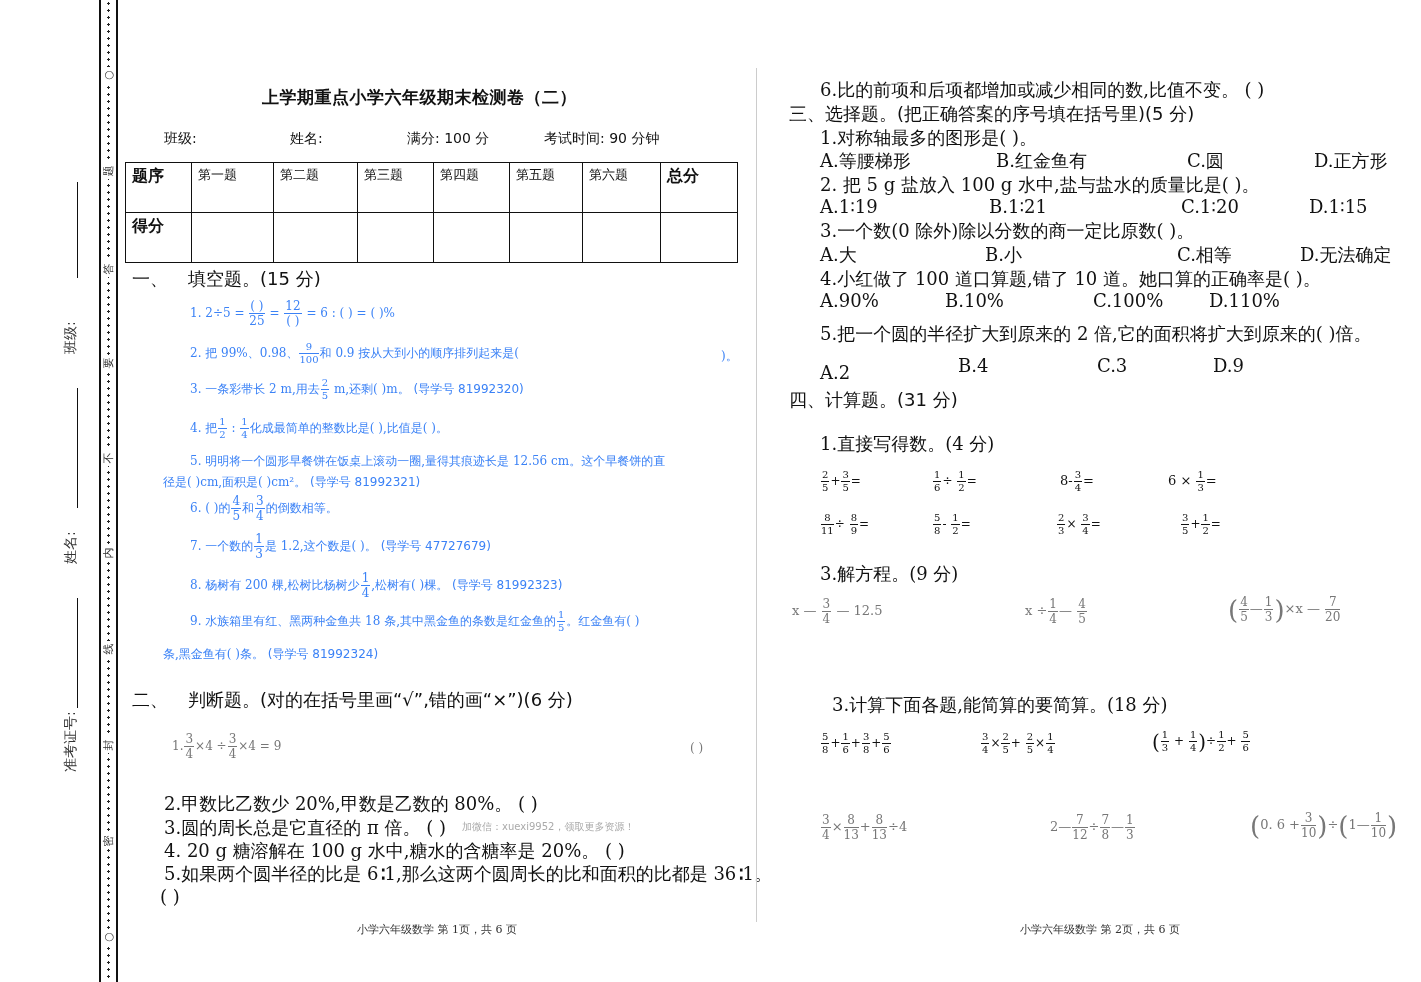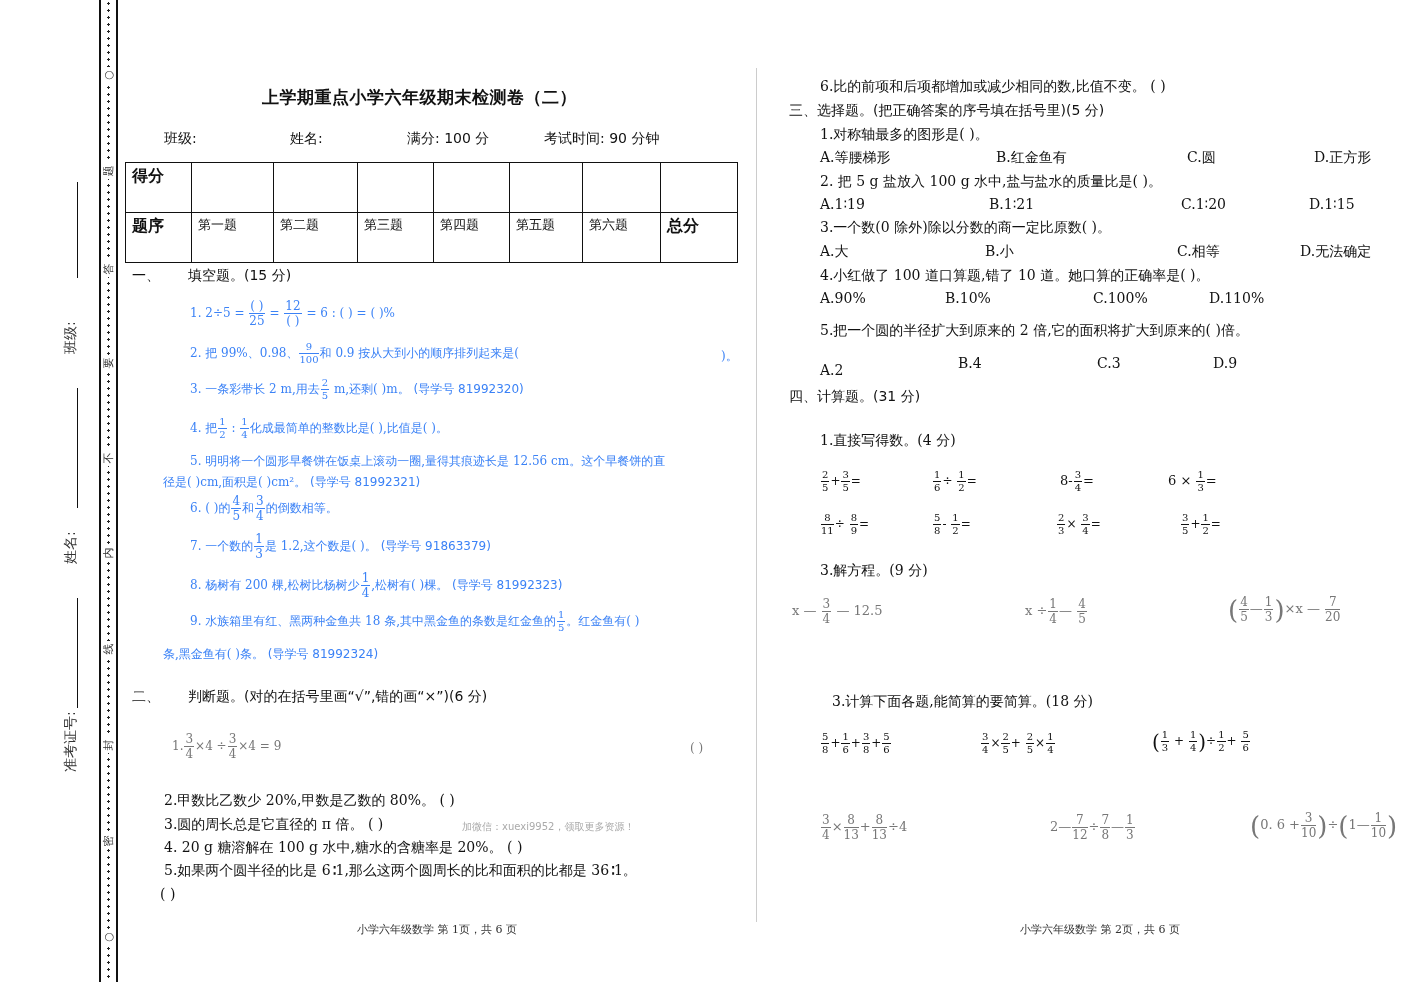--- a/index.html
+++ b/index.html
@@ -16,21 +16,21 @@
                font-family: "DejaVu Sans", sans-serif; font-size: 11px; line-height: 14px; color: #333;
                transform: rotate(-90deg); }
   .side-label { position: absolute; left: 56px; width: 30px; text-align: center;
                 font-family: "DejaVu Sans", sans-serif; font-size: 14px; color: #333;
                 transform: rotate(-90deg); white-space: nowrap; }
   .side-rule { position: absolute; left: 77px; width: 1px; background: #111; }
 
   
   .abs { position: absolute; white-space: nowrap; }
   .sans { font-family: "DejaVu Sans", "Liberation Sans", sans-serif; }
-  .t14 { font-size: 14px; }
+  .t14 { font-size: 18px; }
   .t13 { font-size: 13px; }
   .t12 { font-size: 12px; }
   .gray { color: #3b82f6; }
   .light { color: #777; }
 
   .title { left: 262px; top: 86px; font-size: 17px; font-weight: bold; font-family: "DejaVu Sans", sans-serif; letter-spacing: 0.5px; }
   .info { top: 130px; font-size: 14px; font-family: "DejaVu Sans", sans-serif; }
 
   table.score { position: absolute; left: 125px; top: 162px; width: 613px; border-collapse: collapse; }
   table.score td { border: 1.5px solid #111; height: 50px; vertical-align: top; padding: 3px 6px;
@@ -80,39 +80,39 @@
   <div class="abs title">上学期重点小学六年级期末检测卷（二）</div>
 
   <div class="abs info" style="left:164px">班级:</div>
   <div class="abs info" style="left:290px">姓名:</div>
   <div class="abs info" style="left:407px">满分: 100 分</div>
   <div class="abs info" style="left:544px">考试时间: 90 分钟</div>
 
   <table class="score">
     <tbody>
         <tr>
-      <td class="hd">得分</td>
-      <td></td>
-      <td></td>
-      <td></td>
-      <td></td>
-      <td></td>
-      <td></td>
-      <td></td>
-    </tr>
-    <tr>
       <td class="hd" style="width:66px">题序</td>
       <td style="width:82px">第一题</td>
       <td style="width:84px">第二题</td>
       <td style="width:76px">第三题</td>
       <td style="width:76px">第四题</td>
       <td style="width:73px">第五题</td>
       <td style="width:78px">第六题</td>
       <td class="hd">总分</td>
     </tr>
+    <tr>
+      <td class="hd">得分</td>
+      <td></td>
+      <td></td>
+      <td></td>
+      <td></td>
+      <td></td>
+      <td></td>
+      <td></td>
+    </tr>
   </tbody>
     </table>
 
   <div class="abs sans t14" style="left:132px;top:267px">一、</div>
   <div class="abs sans t14" style="left:188px;top:267px">填空题。(15 分)</div>
 
   <div class="abs t12 gray" style="left:190px;top:300px">
     <span>1.  2÷5 =</span>
     <span class="frac md"><span class="n">(      )</span><span class="d">25</span></span>
     <span>=</span>
@@ -141,21 +141,21 @@
     <span>径是(        )cm,面积是(        )cm²。</span>
     <span class="sans">(导学号 81992321)</span>
   </div>
 
   <div class="abs t12 gray" style="left:190px;top:495px">
     <span>6. (        )的</span><span class="frac md"><span class="n">4</span><span class="d">5</span></span><span>和</span><span class="frac md"><span class="n">3</span><span class="d">4</span></span><span>的倒数相等。</span>
   </div>
 
   <div class="abs t12 gray" style="left:190px;top:533px">
     <span>7. 一个数的</span><span class="frac md"><span class="n">1</span><span class="d">3</span></span><span>是 1.2,这个数是(        )。</span>
-    <span class="sans">(导学号 91863379)</span>
+    <span class="sans">(导学号 47727679)</span>
   </div>
 
   <div class="abs t12 gray" style="left:190px;top:572px">
     <span>8. 杨树有 200 棵,松树比杨树少</span><span class="frac md"><span class="n">1</span><span class="d">4</span></span><span>,松树有(        )棵。</span>
     <span class="sans">(导学号 81992323)</span>
   </div>
 
   <div class="abs t12 gray" style="left:190px;top:610px">
     <span>9. 水族箱里有红、黑两种金鱼共 18 条,其中黑金鱼的条数是红金鱼的</span><span class="frac sm"><span class="n">1</span><span class="d">5</span></span><span>。红金鱼有(        )</span>
   </div>

